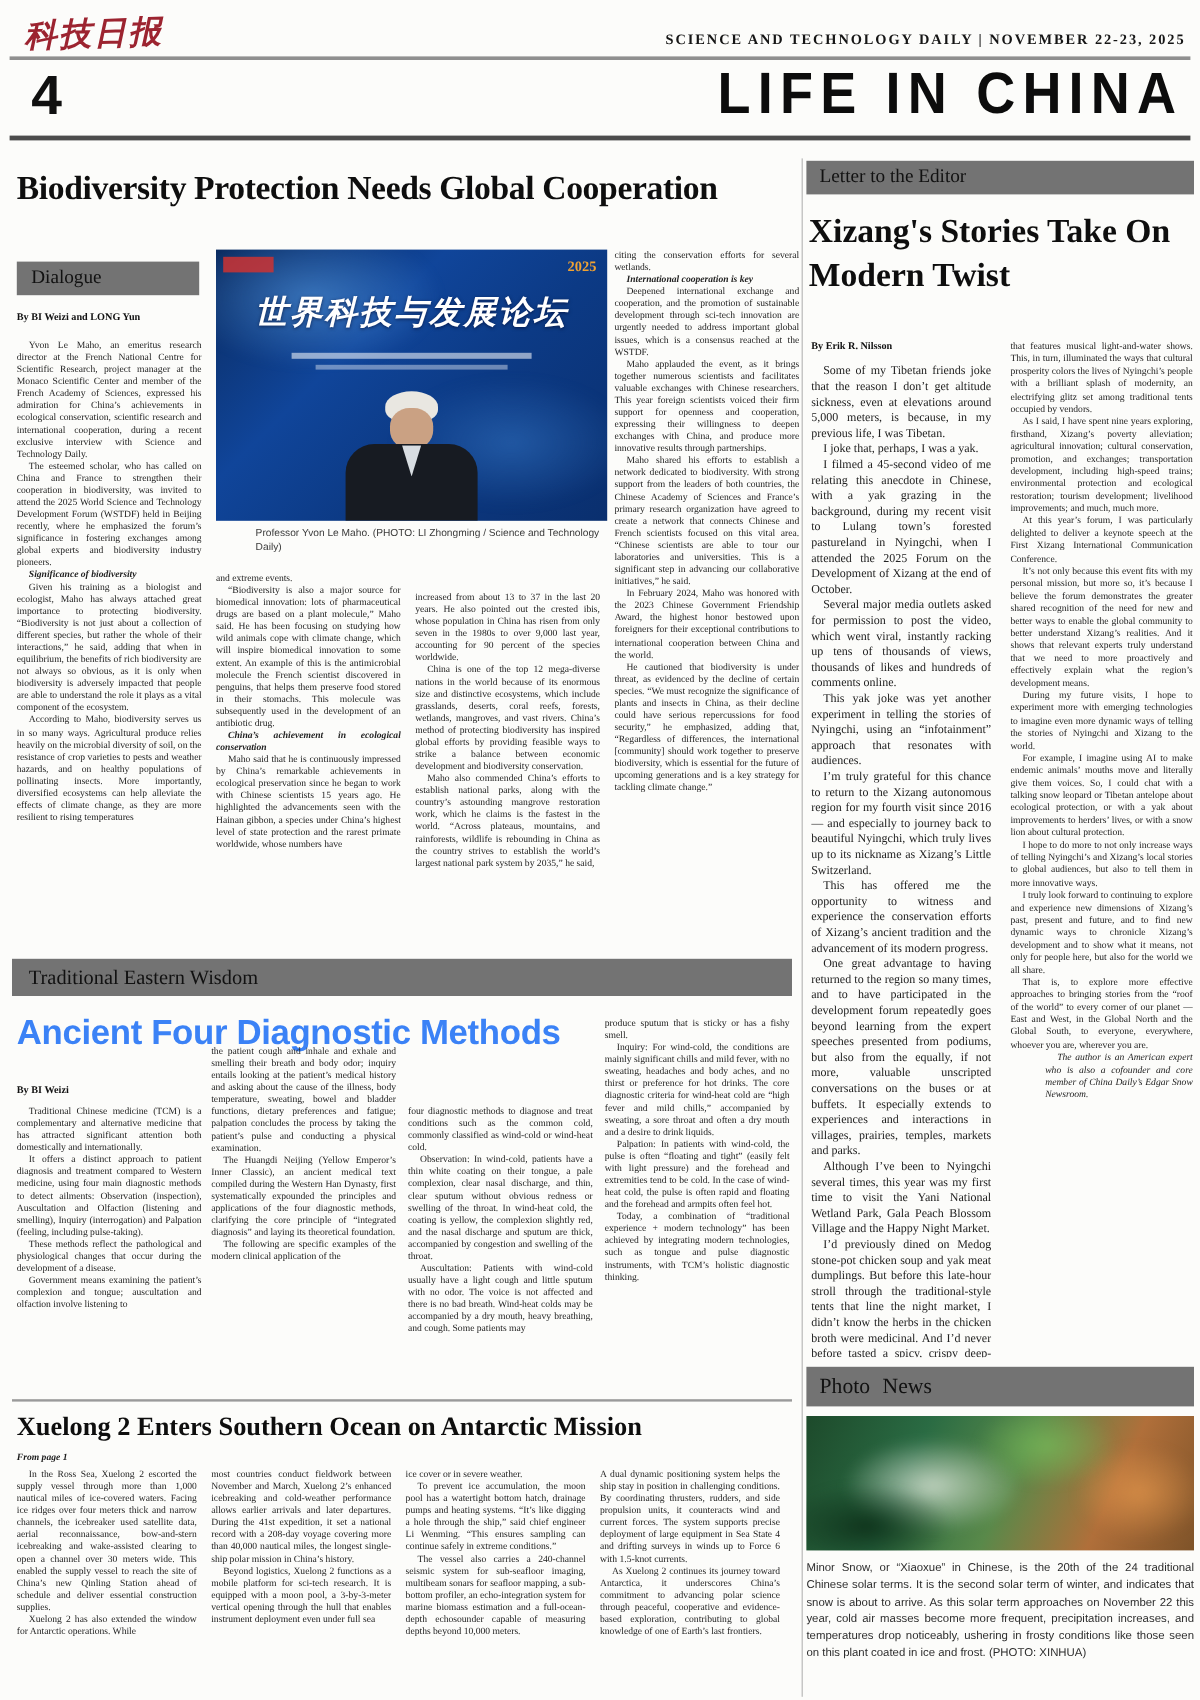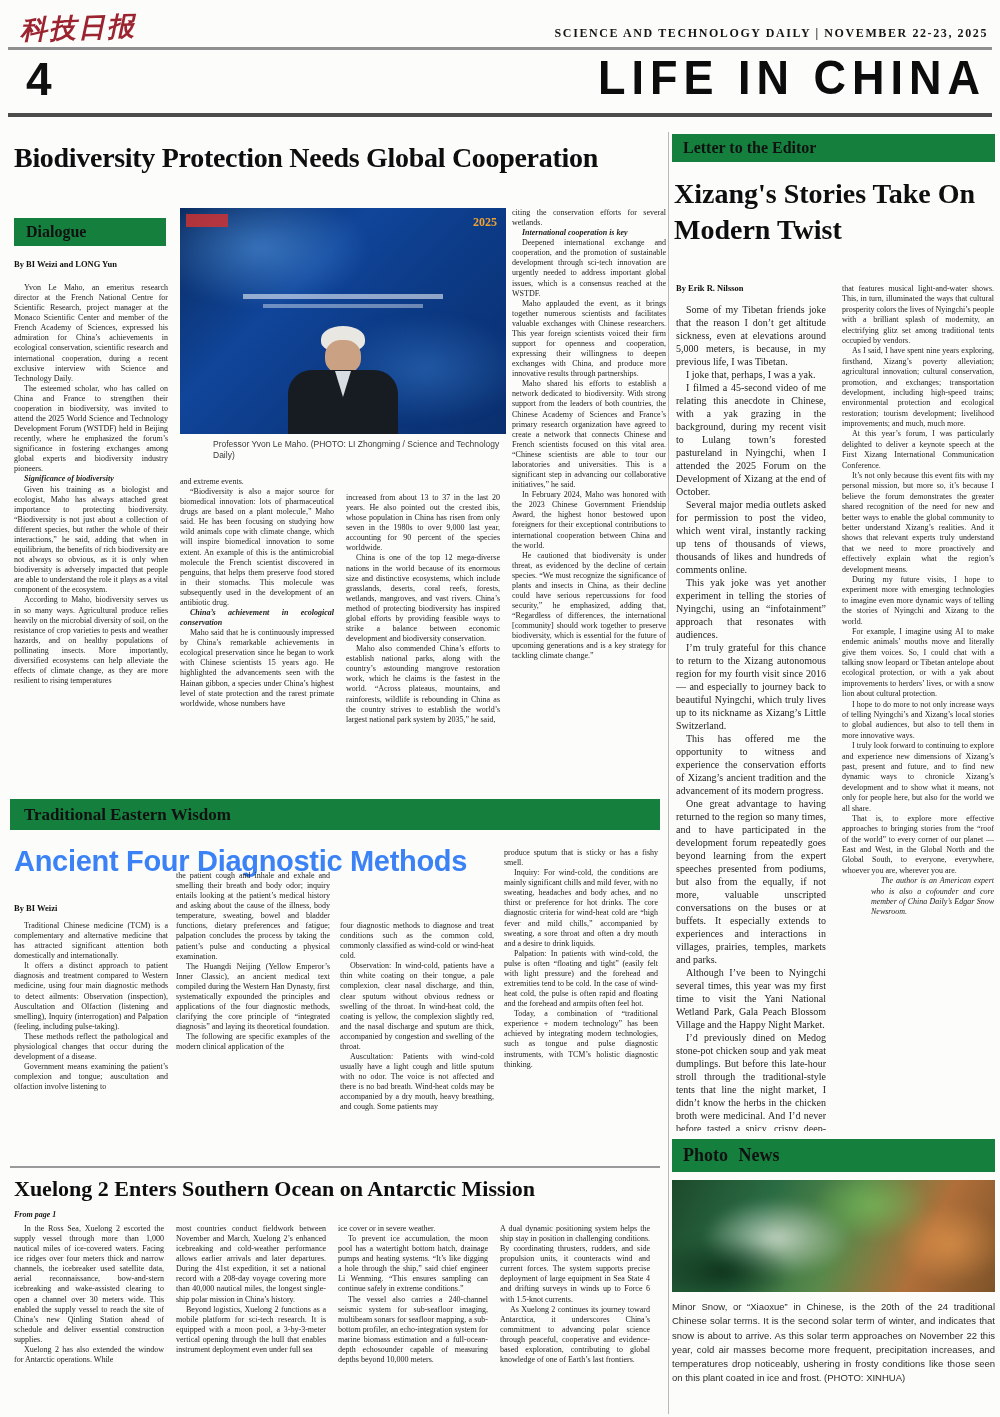--- a/index.html
+++ b/index.html
@@ -19,21 +19,21 @@
   .rule-top { left:8px; top:47px; width:984px; height:3px; background:#8f8f8f; }
   .page-num { left:26px; top:52px; font-family:"Liberation Sans",sans-serif;
               font-weight:900; font-size:46px; color:#101010; }
   .section-title { right:14px; top:50px; font-family:"Liberation Sans",sans-serif;
                    font-weight:900; font-size:45px; letter-spacing:6px;
                    transform:scaleY(1.08); transform-origin:top right; color:#0c0c0c; }
   .rule-main { left:8px; top:113px; width:984px; height:4px; background:#4c4c4c; }
   .vdivider { left:668px; top:132px; width:1px; height:1282px; background:#b9b9b9; }
 
   
-  .kicker { background:#15803d; font-weight:bold; color:#111; }
+  .kicker { background:#737373; font-weight:normal; color:#111; }
   .byline { font-size:8.5px; font-weight:bold; color:#111; }
   .col { font-size:8px; line-height:1.26; text-align:justify; color:#222; overflow:hidden; }
   .col p { margin:0; text-indent:10px; }
   .col p.cont { text-indent:0; }
   .col p.subhead { font-weight:bold; font-style:italic; }
   .col p.note { font-style:italic;margin-left:29px; }
   .caption { font-family:"Liberation Sans",sans-serif; color:#3a3a3a; text-align:left; }
 
   
   .bio-headline { left:14px; top:142px; width:648px; font-size:28px; font-weight:bold;
@@ -136,20 +136,21 @@
 
   <div class="abs bio-headline">Biodiversity Protection Needs Global Cooperation</div>
   <div class="abs kicker bio-kicker">Dialogue</div>
   <div class="abs byline bio-byline">By BI Weizi and LONG Yun</div>
 
   <div class="abs photo">
     <div class="streak1"></div>
     <div class="streak2"></div>
     <div class="pflag"></div>
     <div class="pyear">2025</div>
+    <div class="ptitle">世界科技与发展论坛</div>
     <div class="pbar1"></div>
     <div class="pbar2"></div>
     <div class="man-hair"></div>
     <div class="man-face"></div>
     <div class="man-suit"></div>
     <div class="man-shirt"></div>
   </div>
   <div class="abs caption bio-caption">Professor Yvon Le Maho. (PHOTO: LI Zhongming / Science and Technology Daily)</div>
 
   <div class="abs col bio-col1">

